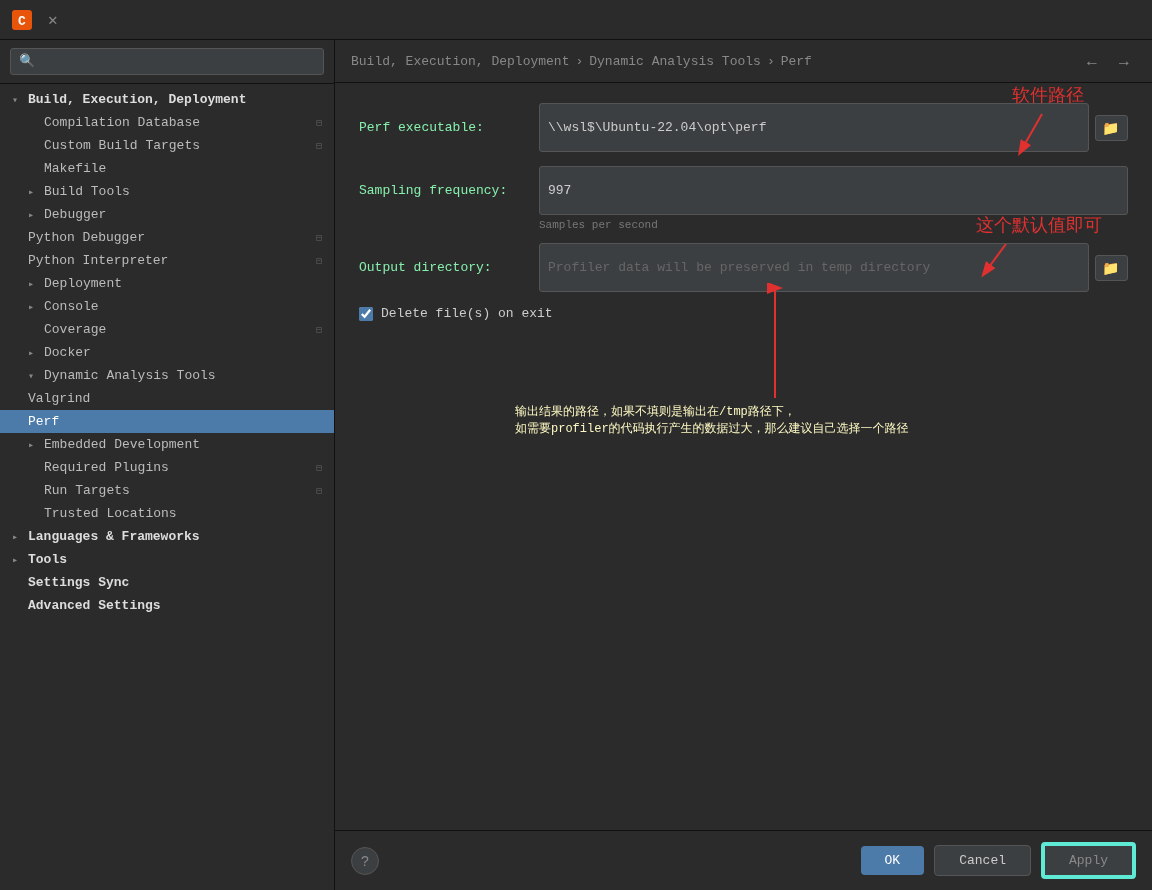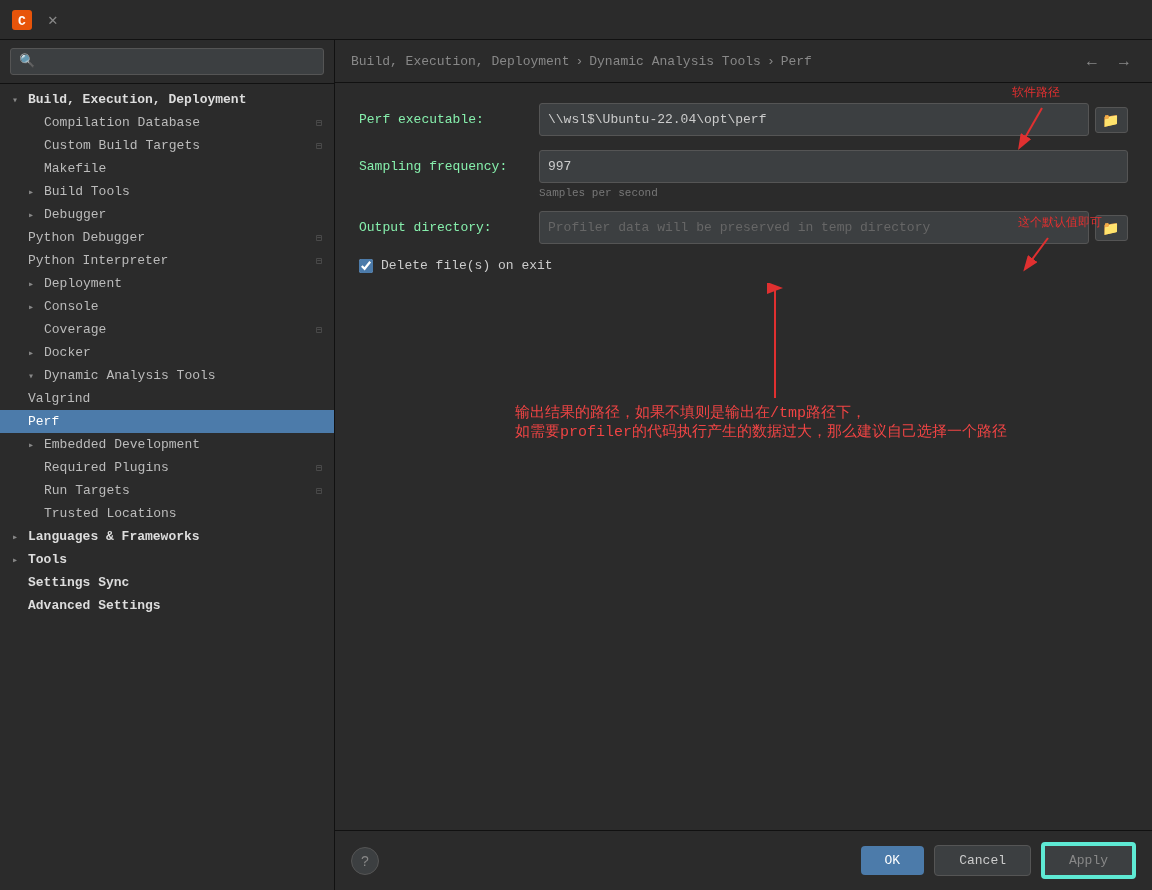--- a/index.html
+++ b/index.html
@@ -171,21 +171,21 @@
       display: flex;
       align-items: center;
       gap: 6px;
     }
     .form-input {
       flex: 1;
       background: #3c3f41;
       border: 1px solid #555;
       border-radius: 3px;
       color: #ccc;
-      padding: 8px 8px;
+      padding: 16px 8px;
       font-size: 13px;
       font-family: inherit;
       outline: none;
     }
     .form-input::placeholder { color: #666; }
     .folder-btn {
       background: #3c3f41;
       border: 1px solid #555;
       border-radius: 3px;
       color: #aaa;
@@ -214,27 +214,27 @@
     .checkbox-row input[type="checkbox"] {
       accent-color: #4c7baa;
       width: 14px;
       height: 14px;
       cursor: pointer;
     }
 
     
     .ann-text {
       color: #e03030;
-      font-size: 12px;
+      font-size: 18px;
       font-family: Liberation Sans, sans-serif;
       white-space: nowrap;
     }
     .ann-text-zh {
-      color: #ef4444;
-      font-size: 15px;
+      color: #fef9c3;
+      font-size: 12px;
       white-space: nowrap;
     }
 
     
     .bottom-bar {
       display: flex;
       align-items: center;
       padding: 10px 16px;
       background: #2b2b2b;
       border-top: 1px solid #111;

